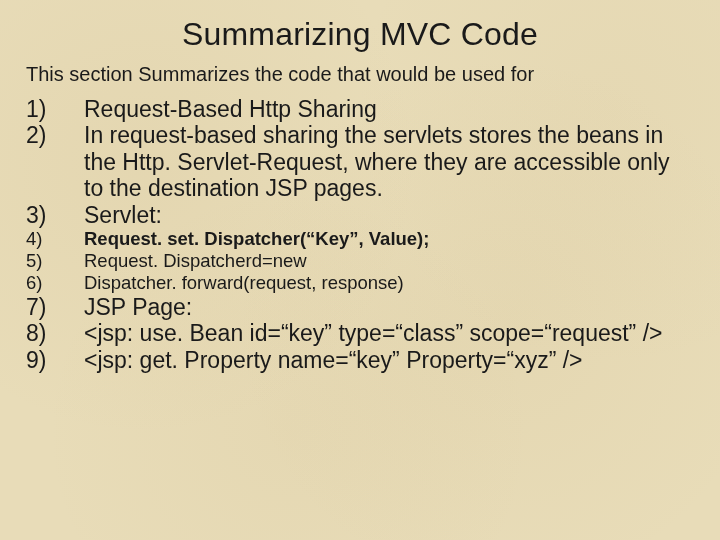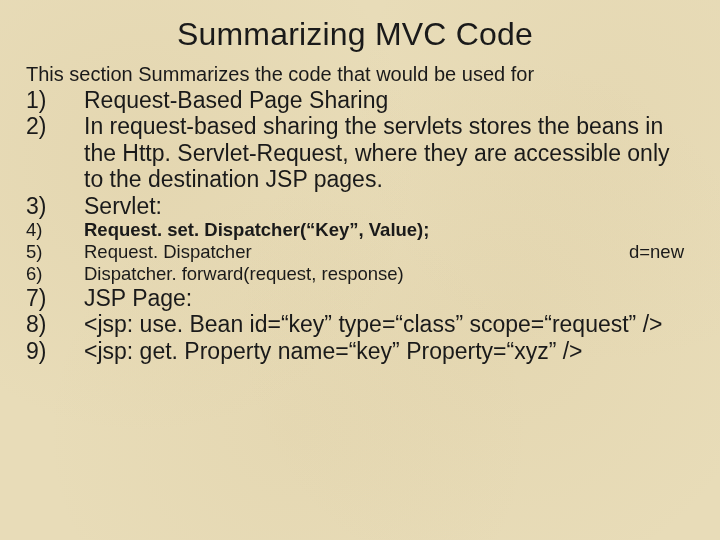--- a/index.html
+++ b/index.html
@@ -16,34 +16,34 @@
       radial-gradient(circle at 70% 60%, rgba(180,150,90,0.07) 0%, transparent 45%),
       radial-gradient(circle at 40% 80%, rgba(180,150,90,0.06) 0%, transparent 40%),
       radial-gradient(circle at 85% 20%, rgba(180,150,90,0.05) 0%, transparent 35%);
     font-family: Arial, Helvetica, sans-serif;
     color: #1a1a1a;
   }
   .slide {
     box-sizing: border-box;
     width: 720px;
     height: 540px;
-    padding: 16px 36px 10px 26px;
+    padding: 16px 26px 10px 26px;
   }
   h1.title {
     margin: 0 0 10px 0;
     text-align: center;
     font-weight: 400;
     font-size: 32px;
     letter-spacing: 0.2px;
   }
   .intro {
     font-size: 20px;
     line-height: 1.15;
     text-align: justify;
-    margin: 0 0 1px 0;
+    margin: 0 0 10px 0;
   }
   .intro .hang {
     display: block;
     padding-left: 58px;
   }
   ol.items {
     list-style: none;
     margin: 0;
     padding: 0;
   }
@@ -64,41 +64,41 @@
   .big {
     font-size: 23px;
     line-height: 1.15;
   }
   .small {
     font-size: 18.5px;
     line-height: 1.18;
   }
   .row5 {
     display: flex;
-    justify-content: space-between;
+    justify-content: flex-start;
   }
   .gap-top { margin-top: 4px; }
   .gap-top2 { margin-top: 5px; }
 </style>
 </head>
 <body>
 
 <div class="slide">
 
   <h1 class="title">Summarizing MVC Code</h1>
 
   <p class="intro">
     <span>This section Summarizes the code that would be used for</span>
   </p>
 
   <ol class="items">
 
     <li class="big">
       <span class="num">1)</span>
-      <span class="body">Request-Based Page Sharing</span>
+      <span class="body">Request-Based Http Sharing</span>
     </li>
 
     <li class="big">
       <span class="num">2)</span>
       <span class="body">In request-based sharing the servlets stores the beans in the Http. Servlet-Request, where they are accessible only to the destination JSP pages.</span>
     </li>
 
     <li class="big">
       <span class="num">3)</span>
       <span class="body">Servlet:</span>

